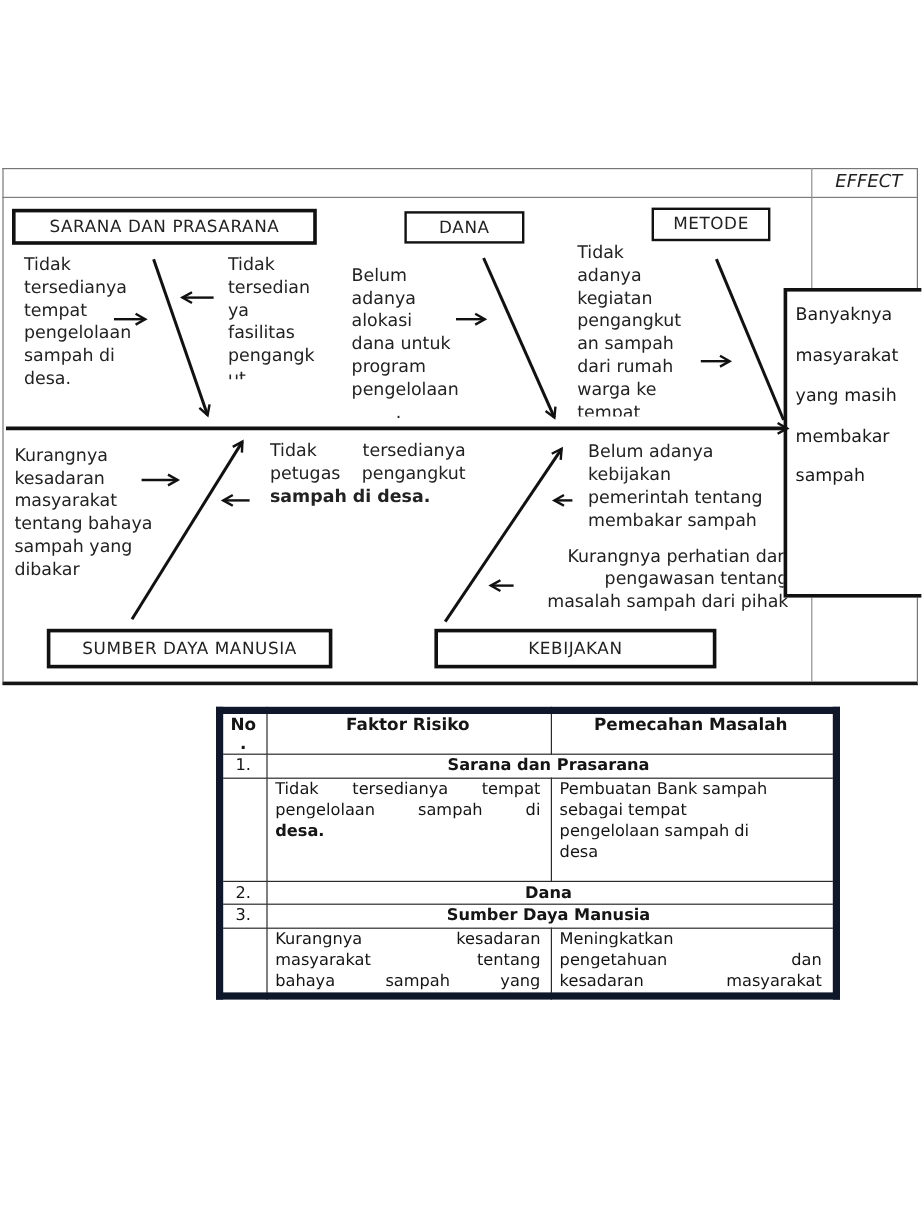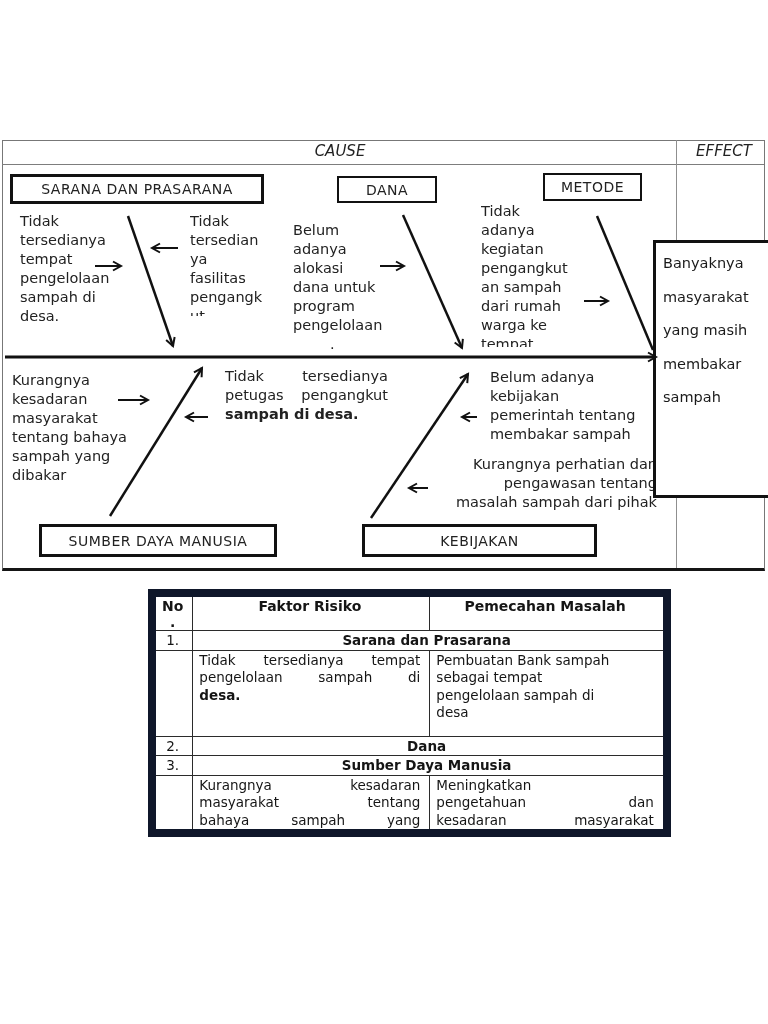--- a/index.html
+++ b/index.html
@@ -38,39 +38,38 @@
   .jlast{text-align:left;font-weight:bold;}
   
   .effect-box{position:absolute;left:653px;top:240px;width:126px;height:258px;background:#fff;
               border:3px solid #111;z-index:1;box-sizing:border-box;}
   .effect-text{padding:4px 2px 0 7px;font-size:14.5px;line-height:33.5px;white-space:pre-line;color:#1a1a1a;}
   
   .overlay{position:absolute;left:0;top:0;z-index:2;pointer-events:none;}
   
   table.risk{position:absolute;left:148px;top:589px;border-collapse:collapse;table-layout:fixed;
              font-size:13.5px;line-height:17.5px;color:#151515;z-index:1;}
-  table.risk{border:8px solid #0f172a;}
+  table.risk{border:6px solid #0f172a;margin-left:32px;}
   table.risk td,table.risk th{border:1px solid #2b2b2b;vertical-align:top;padding:1px 9px 0 6px;
              overflow:hidden;box-sizing:border-box;}
   th.h-no{width:37px;font-size:14px;line-height:16px;white-space:pre-line;text-align:center;padding:2px 2px;}
   th.h-col{width:237px;font-size:14px;text-align:center;vertical-align:middle;}
   td.no-cell{text-align:center;padding:0 2px;}
   td.cat-cell{font-weight:bold;text-align:center;padding:0 4px;}
   .plain{white-space:pre-line;}
   tr.cat-row{height:18px;}
 </style>
 </head>
 <body>
 
 <div id="page">
 
   <div class="frame"></div>
   <div class="header-line"></div>
   <div class="divider"></div>
-  <div class="hdr-label hdr-cause">CAUSE</div>
   <div class="hdr-label hdr-effect">EFFECT</div>
 
   <div class="catbox cat-sarana">SARANA DAN PRASARANA</div>
   <div class="catbox cat-dana">DANA</div>
   <div class="catbox cat-metode">METODE</div>
   <div class="catbox cat-sdm">SUMBER DAYA MANUSIA</div>
   <div class="catbox cat-kebijakan">KEBIJAKAN</div>
 
   <div class="cause c1">Tidak
 tersedianya

